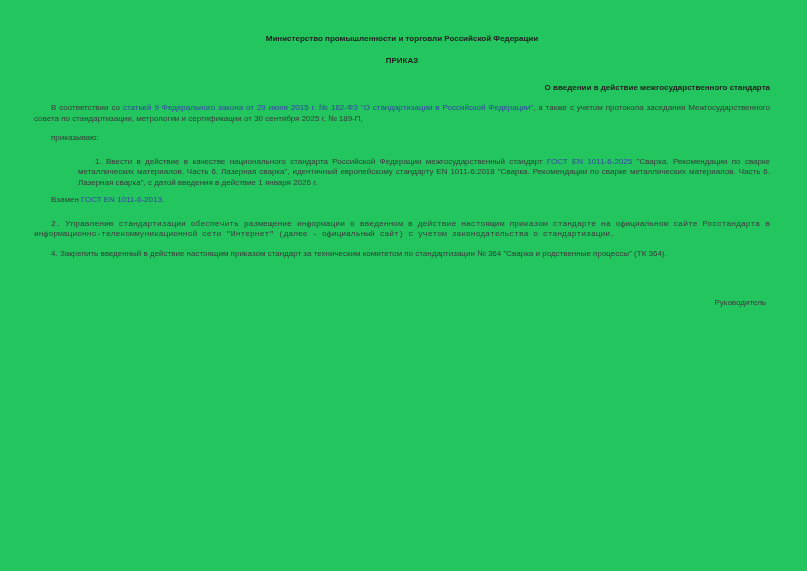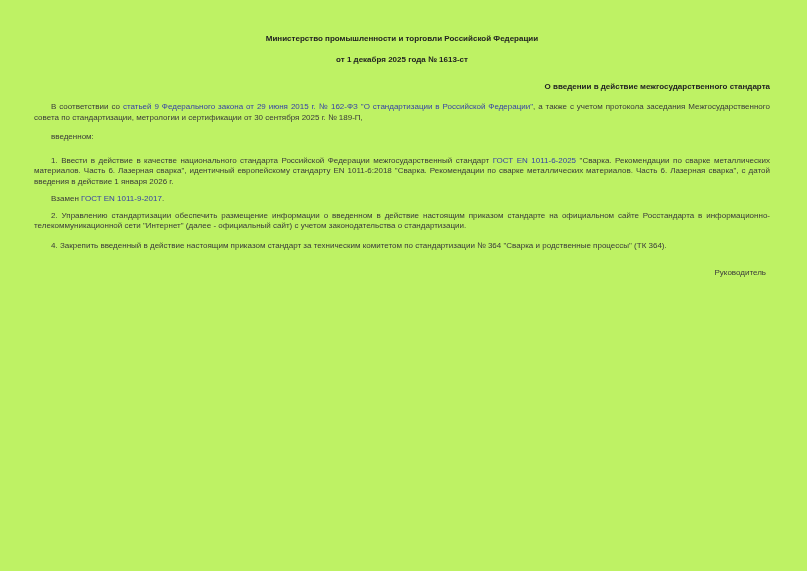--- a/index.html
+++ b/index.html
@@ -5,48 +5,48 @@
   * { margin: 0; padding: 0; box-sizing: border-box; }
   html, body { background: #ffffff; }
   body {
     width: 807px; height: 571px;
     font-family: "Liberation Sans", sans-serif;
     overflow: hidden;
   }
   .page {
     position: relative;
     width: 807px; height: 571px;
-    background: #bef264;
+    background: #22c55e;
     color: #3a3a3a;
     font-size: 8px;
     line-height: 10.5px;
   }
   .content {
     padding: 33px 37px 0 34px; 
   }
   .center { text-align: center; }
   .bold { font-weight: bold; color: #222222; }
   .heading-block { line-height: 11px; }
   .doc-type { margin-top: 12px; }
   .date-line { margin-top: 11px; }
   .subject { margin-top: 16px; text-align: right; }
   .para {
     text-align: justify;
     text-indent: 17px;
     color: #3a3a3a;
   }
   .preamble { margin-top: 10px; }
   .order-word { margin-top: 9px; text-indent: 17px; }
-  .item1 { margin-top: 13px; }
+  .item1 { margin-top: 13px; margin-left: 44px; }
   .vzamen { margin-top: 7px; text-indent: 17px; text-align: left; }
-  .item2 { margin-top: 6px; }
+  .item2 { margin-top: 13px; font-family: Liberation Mono, monospace; }
   .item3 { margin-top: 8px; }
   .item4 { margin-top: 9px; }
   .signature {
-    margin-top: 16px;
+    margin-top: 38px;
     text-align: right;
     padding-right: 4px;
     line-height: 11px;
     color: #3a3a3a;
   }
   .link {
     color: #3742a6;
     text-decoration: none;
     cursor: pointer;
   }
@@ -54,32 +54,32 @@
 </head>
 <body>
 
 <div class="page">
   <div class="content">
 
     <div class="heading-block center bold">
       <div>Министерство промышленности и торговли Российской Федерации</div>
     </div>
 
+    <div class="doc-type center bold">ПРИКАЗ</div>
 
-    <div class="date-line center bold">от 1 декабря 2025 года № 1613-ст</div>
 
     <div class="subject center bold">О введении в действие межгосударственного стандарта</div>
 
     <p class="para preamble"><span>В соответствии со </span><span class="link">статьей 9 Федерального закона от 29 июня 2015 г. № 162-ФЗ "О стандартизации в Российской Федерации"</span><span>, а также с учетом протокола заседания Межгосударственного совета по стандартизации, метрологии и сертификации от 30 сентября 2025 г. № 189-П,</span></p>
 
-    <p class="para order-word">введенном:</p>
+    <p class="para order-word">приказываю:</p>
 
     <p class="para item1"><span>1. Ввести в действие в качестве национального стандарта Российской Федерации межгосударственный стандарт </span><span class="link">ГОСТ EN 1011-6-2025</span><span> "Сварка. Рекомендации по сварке металлических материалов. Часть 6. Лазерная сварка", идентичный европейскому стандарту EN 1011-6:2018 "Сварка. Рекомендации по сварке металлических материалов. Часть 6. Лазерная сварка", с датой введения в действие 1 января 2026 г.</span></p>
 
-    <p class="para vzamen"><span>Взамен </span><span class="link">ГОСТ EN 1011-9-2017</span><span>.</span></p>
+    <p class="para vzamen"><span>Взамен </span><span class="link">ГОСТ EN 1011-6-2013</span><span>.</span></p>
 
     <p class="para item2">2. Управлению стандартизации обеспечить размещение информации о введенном в действие настоящим приказом стандарте на официальном сайте Росстандарта в информационно-телекоммуникационной сети "Интернет" (далее - официальный сайт) с учетом законодательства о стандартизации.</p>
 
 
     <p class="para item4">4. Закрепить введенный в действие настоящим приказом стандарт за техническим комитетом по стандартизации № 364 "Сварка и родственные процессы" (ТК 364).</p>
 
     <div class="signature">
       <div>Руководитель</div>
     </div>
 

